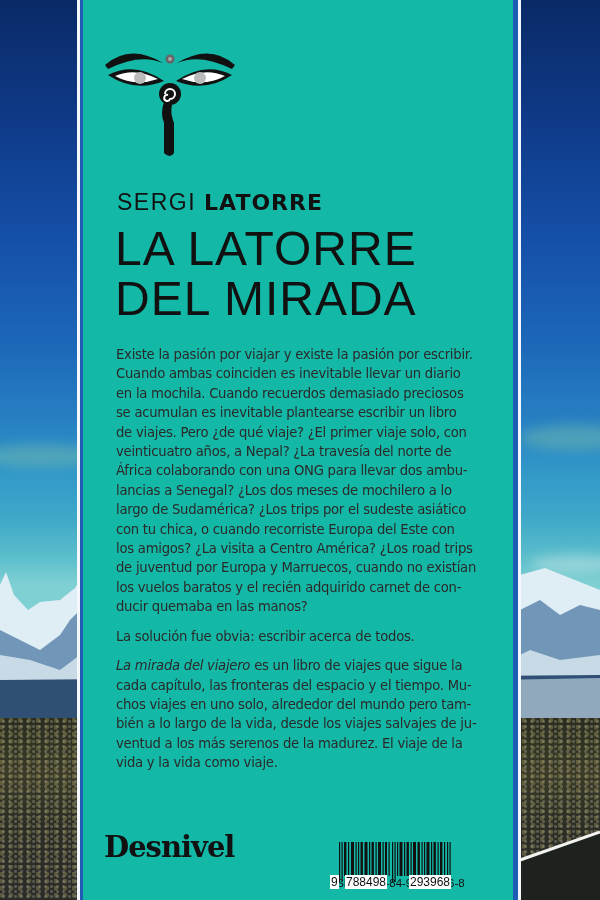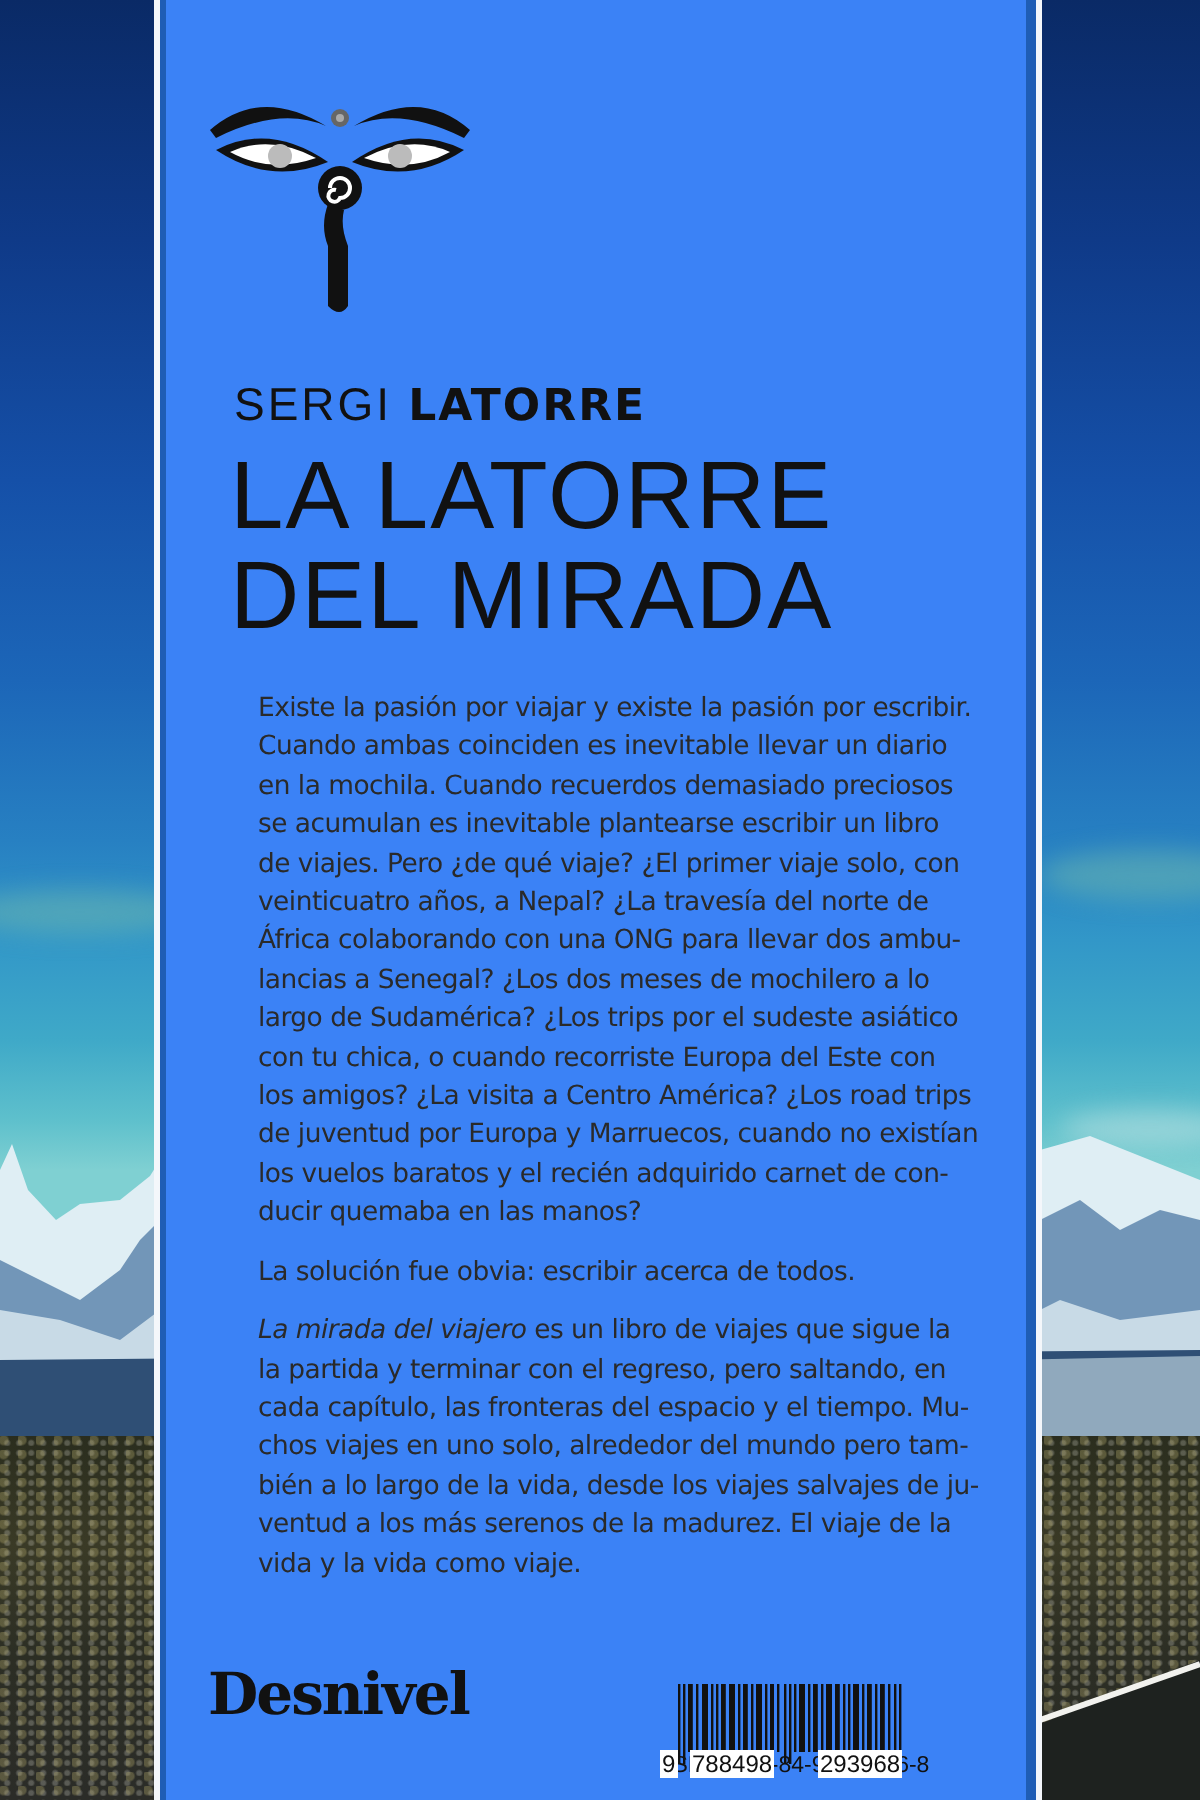--- a/index.html
+++ b/index.html
@@ -23,37 +23,37 @@
       linear-gradient(to bottom, #2a2d1e 0%, #3a3a26 30%, #2c2e24 60%, #2b2c28 100%);
   }
   .road { position: absolute; right: 0; top: 830px; width: 600px; height: 70px; }
   .cloud { position: absolute; border-radius: 50%; filter: blur(6px); background: rgba(120,190,170,.45); }
 
   .stripe-white { position: absolute; top: 0; height: 900px; width: 3px; background: #f4f7fb; }
   .stripe-blue { position: absolute; top: 0; height: 900px; width: 4px; background: #1f5db5; }
 
   .panel {
     position: absolute; left: 83px; top: 0; width: 430px; height: 900px;
-    background: #3b82f6;
+    background: #14b8a6;
   }
   .logo { position: absolute; left: 17px; top: 45px; width: 140px; height: 118px; }
   .author {
     position: absolute; left: 34px; top: 189px;
     font-family: "DejaVu Sans", sans-serif; font-size: 22px; letter-spacing: 1px;
     color: #111;
   }
   .author .first { font-weight: 200; font-family: "Liberation Sans", sans-serif; font-size: 23px; letter-spacing: 1.5px; }
   .author .last { font-weight: 700; }
   .title {
     position: absolute; left: 32px; top: 224px;
     font-family: "Liberation Sans", sans-serif; font-size: 48px; line-height: 50px;
     color: #111; letter-spacing: 1px; font-weight: 400;
   }
   .blurb {
-    position: absolute; left: 46px; top: 345px; width: 380px;
+    position: absolute; left: 33px; top: 345px; width: 380px;
     font-family: "DejaVu Sans", sans-serif; font-size: 13.2px; line-height: 19.4px;
     color: #2a2a2a; letter-spacing: -0.25px;
   }
   .blurb p { margin: 0 0 10px 0; }
   .blurb .line { display: block; white-space: nowrap; }
   .blurb em { font-style: italic; }
 
   .publisher {
     position: absolute; left: 21px; top: 830px;
     font-family: "DejaVu Serif", serif; font-weight: 700; font-size: 29px; color: #111;
@@ -140,21 +140,20 @@
       <span class="line">los amigos? ¿La visita a Centro América? ¿Los road trips</span>
       <span class="line">de juventud por Europa y Marruecos, cuando no existían</span>
       <span class="line">los vuelos baratos y el recién adquirido carnet de con-</span>
       <span class="line">ducir quemaba en las manos?</span>
     </p>
     <p>
       <span class="line">La solución fue obvia: escribir acerca de todos.</span>
     </p>
     <p>
       <span class="line"><em>La mirada del viajero</em><span> es un libro de viajes que sigue la</span></span>
-      <span class="line">la partida y terminar con el regreso, pero saltando, en</span>
       <span class="line">cada capítulo, las fronteras del espacio y el tiempo. Mu-</span>
       <span class="line">chos viajes en uno solo, alrededor del mundo pero tam-</span>
       <span class="line">bién a lo largo de la vida, desde los viajes salvajes de ju-</span>
       <span class="line">ventud a los más serenos de la madurez. El viaje de la</span>
       <span class="line">vida y la vida como viaje.</span>
     </p>
   </div>
 
   <div class="publisher">Desnivel</div>
 

